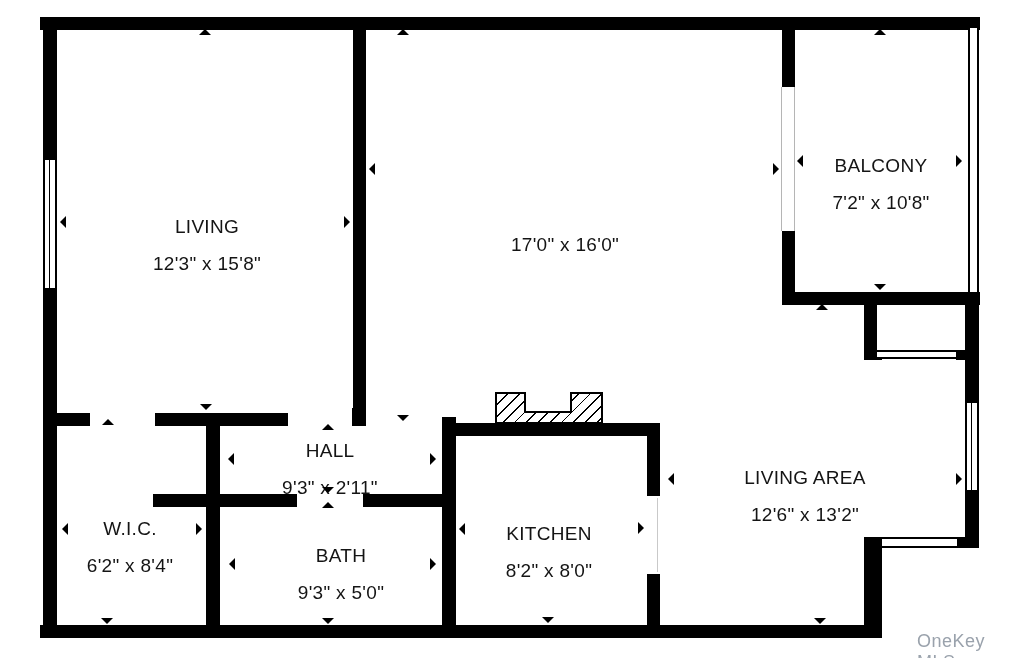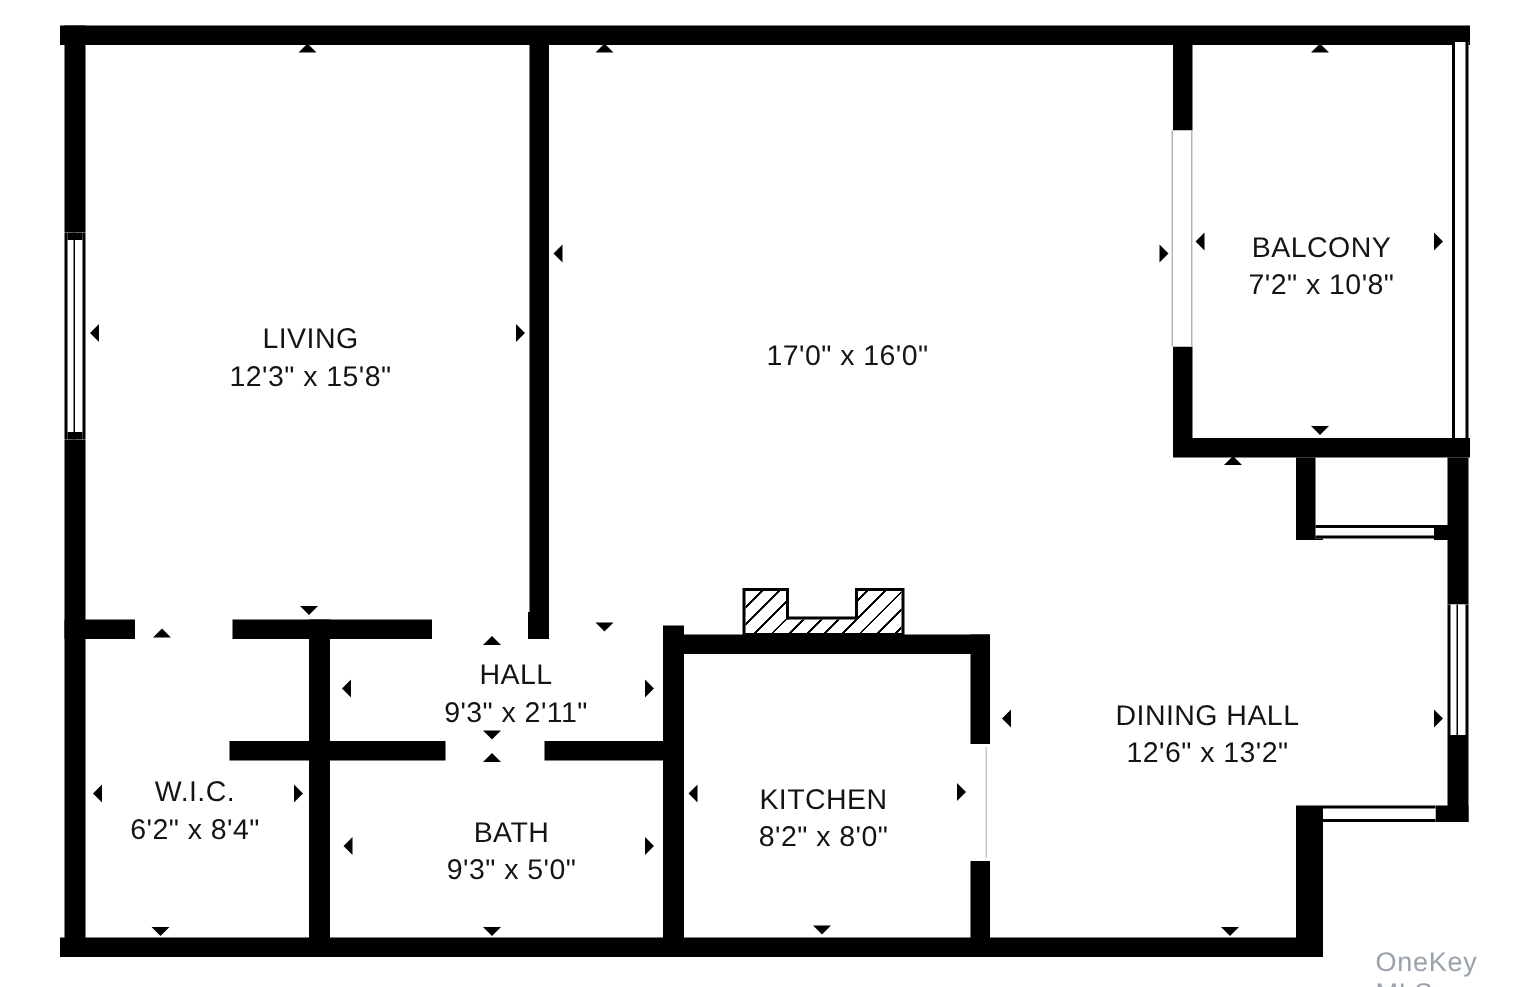--- a/index.html
+++ b/index.html
@@ -23,21 +23,21 @@
 
   
   .hatch { position:absolute; box-sizing:border-box; border:2px solid #000; background:
     repeating-linear-gradient(135deg, #ffffff 0px, #ffffff 7px, #000 7px, #000 8.3px); }
   .hatch-notch { position:absolute; background:#fff; box-sizing:border-box;
     border-left:2px solid #000; border-right:2px solid #000; border-bottom:2px solid #000; }
 
   
   .room-label { position:absolute; transform:translate(-50%,-50%); text-align:center;
     color:#141414; white-space:nowrap; }
-  .room-name, .room-dims { font-size:19px; line-height:25px; letter-spacing:.3px; }
+  .room-name, .room-dims { font-size:19px; line-height:25px; letter-spacing:.3px;margin-top:12px; }
 
   
   .mk { position:absolute; width:0; height:0; }
   .mk-up    { border-left:6px solid transparent; border-right:6px solid transparent; border-bottom:6px solid #000; }
   .mk-down  { border-left:6px solid transparent; border-right:6px solid transparent; border-top:6px solid #000; }
   .mk-left  { border-top:6px solid transparent; border-bottom:6px solid transparent; border-right:6px solid #000; }
   .mk-right { border-top:6px solid transparent; border-bottom:6px solid transparent; border-left:6px solid #000; }
 
   .watermark { position:absolute; left:917px; top:631px; font-size:18px;
     color:#9aa2ac; letter-spacing:.5px; }
@@ -98,38 +98,38 @@
     <div class="room-name">LIVING</div>
     <div class="room-dims">12'3" x 15'8"</div>
   </div>
   <div class="room-label" style="left:565px;top:238px">
     <div class="room-dims">17'0" x 16'0"</div>
   </div>
   <div class="room-label" style="left:881px;top:178px">
     <div class="room-name">BALCONY</div>
     <div class="room-dims">7'2" x 10'8"</div>
   </div>
-  <div class="room-label" style="left:344px;top:463px">
+  <div class="room-label" style="left:330px;top:463px">
     <div class="room-name">HALL</div>
     <div class="room-dims">9'3" x 2'11"</div>
   </div>
   <div class="room-label" style="left:130px;top:541px">
     <div class="room-name">W.I.C.</div>
     <div class="room-dims">6'2" x 8'4"</div>
   </div>
   <div class="room-label" style="left:341px;top:568px">
     <div class="room-name">BATH</div>
     <div class="room-dims">9'3" x 5'0"</div>
   </div>
   <div class="room-label" style="left:549px;top:546px">
     <div class="room-name">KITCHEN</div>
     <div class="room-dims">8'2" x 8'0"</div>
   </div>
   <div class="room-label" style="left:805px;top:490px">
-    <div class="room-name">DINING HALL</div>
+    <div class="room-name">LIVING AREA</div>
     <div class="room-dims">12'6" x 13'2"</div>
   </div>
 
   <div class="mk mk-up" style="left:199px;top:29px"></div>
   <div class="mk mk-up" style="left:397px;top:29px"></div>
   <div class="mk mk-up" style="left:874px;top:29px"></div>
   <div class="mk mk-up" style="left:102px;top:419px"></div>
   <div class="mk mk-up" style="left:322px;top:424px"></div>
   <div class="mk mk-up" style="left:816px;top:304px"></div>
   <div class="mk mk-up" style="left:322px;top:502px"></div>

